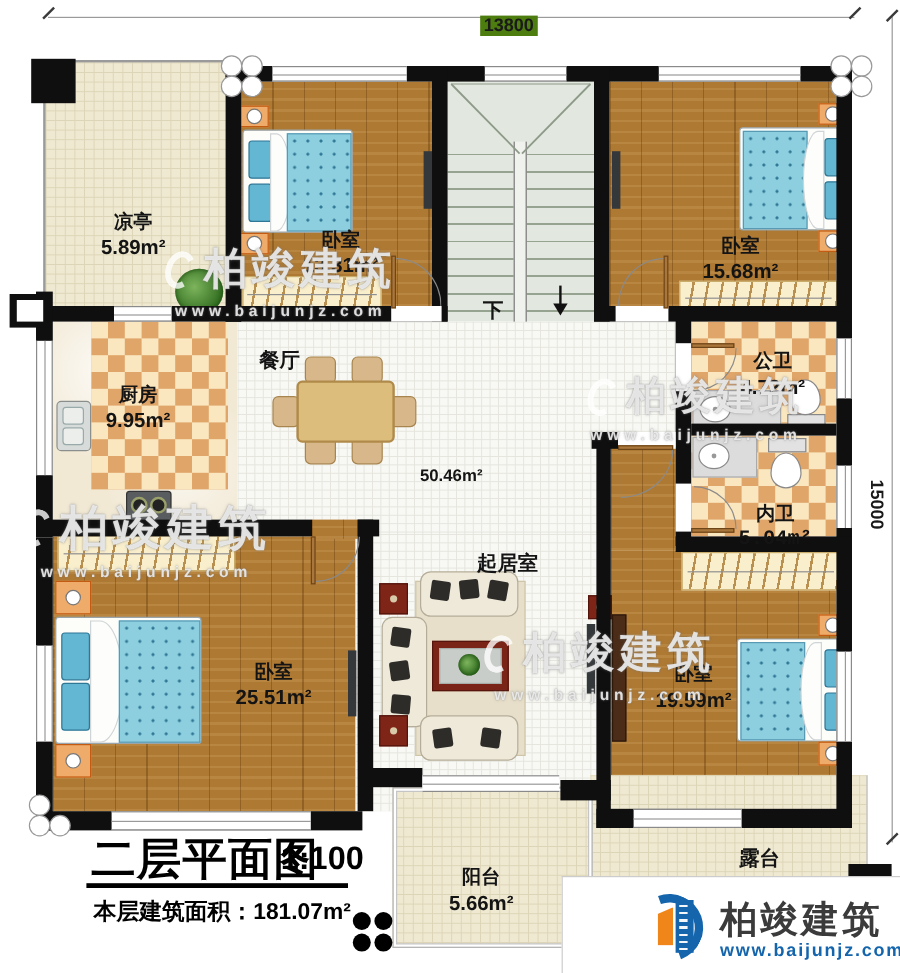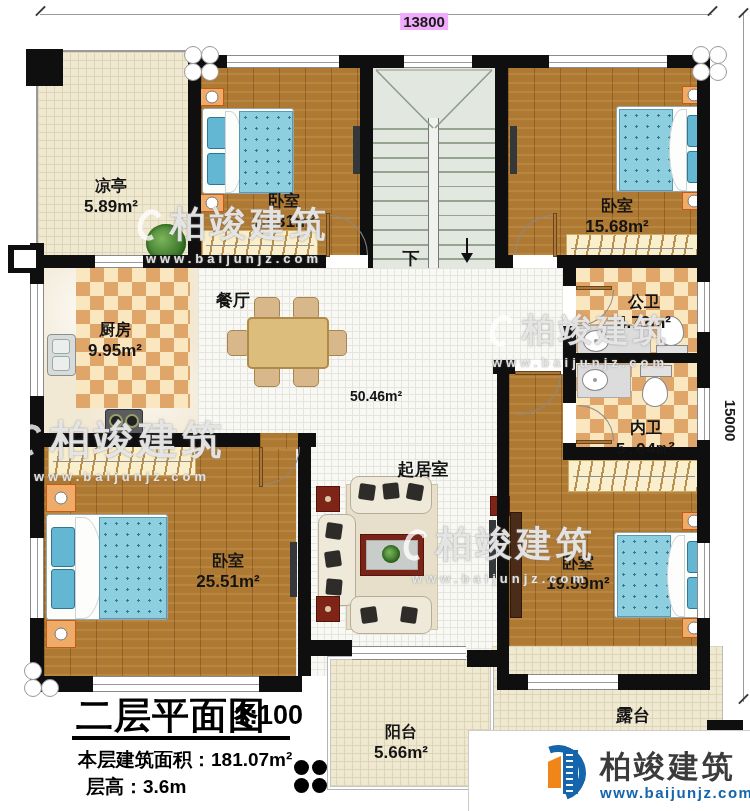--- a/index.html
+++ b/index.html
@@ -63,21 +63,21 @@
   .treads{background-image:repeating-linear-gradient(to bottom,#97a391 0 1.5px,transparent 1.5px 14.5px);}
   .divider{background:#f0f2ee;border-left:1.5px solid #777;border-right:1.5px solid #777;box-sizing:border-box;}
   .stair-arrow-head{width:0;height:0;border-left:6px solid transparent;border-right:6px solid transparent;border-top:10px solid #111;}
   
   .rl{position:absolute;text-align:center;color:#141414;font-weight:bold;transform:translateX(-50%);white-space:nowrap;line-height:1.25;}
   .rl .nm{font-size:16px;}
   .rl .ar{font-size:17px;}
   .single{font-size:17px;}
   .dim-line{background:#9a9a9a;}
   .tick{width:13px;height:2px;background:#3a3a3a;transform:rotate(-45deg);}
-  .dim-label{font-size:15px;font-weight:bold;color:#1a1a1a;background:#f0abfc;padding:0 3px;}
+  .dim-label{font-size:15px;font-weight:bold;color:#1a1a1a;background:#4d7c0f;padding:0 3px;}
   
   .wm{color:rgba(255,255,255,.78);text-shadow:0 0 1px rgba(125,125,125,.9),0 0 3px rgba(125,125,125,.35);font-weight:bold;pointer-events:none;white-space:nowrap;}
   .wm .row{display:flex;align-items:center;gap:8px;}
   .wm-ico{display:inline-block;width:24px;height:32px;border:5px solid rgba(255,255,255,.78);border-right-color:transparent;border-radius:50%;transform:rotate(18deg);box-sizing:border-box;}
   .wm-brand{font-size:36px;letter-spacing:4px;}
   .wm-url{font-size:13px;letter-spacing:4px;text-align:center;margin-top:2px;}
   
   .tb-title{font-size:37px;font-weight:bold;color:#000;letter-spacing:1px;}
   .tb-scale{font-size:27px;font-weight:bold;color:#000;}
   .tb-line{background:#000;}
@@ -375,21 +375,20 @@
         <span class="wm-ico"></span>
         <span class="wm-brand">柏竣建筑</span>
       </div>
     <div class="wm-url">www.baijunjz.com</div>
   </div>
 
   <div class="abs tb-title" style="left:76px;top:691px;">二层平面图</div>
   <div class="abs tb-scale" style="left:234px;top:700px;">1:100</div>
   <div class="abs tb-line" style="left:72px;top:736px;width:218px;height:4px;"></div>
   <div class="abs tb-sub" style="left:78px;top:747px;">本层建筑面积：181.07m²</div>
-  <div class="abs tb-sub" style="left:86px;top:774px;">层高：3.6m</div>
 
   <div class="abs logo-zone" style="left:468px;top:730px;width:281px;height:80px;"></div>
   <div class="abs" style="left:528px;top:742px;width:62px;height:62px;">
     <div class="abs logo-swoosh" style="left:2px;top:3px;"></div>
     <div class="abs bldg-o" style="left:20px;top:14px;width:13px;height:32px;"></div>
     <div class="abs bldg-b" style="left:35px;top:8px;width:15px;height:44px;"></div>
   </div>
   <div class="abs logo-brand" style="left:600px;top:746px;">柏竣建筑</div>
   <div class="abs logo-url" style="left:600px;top:784px;">www.baijunjz.com</div>
 

